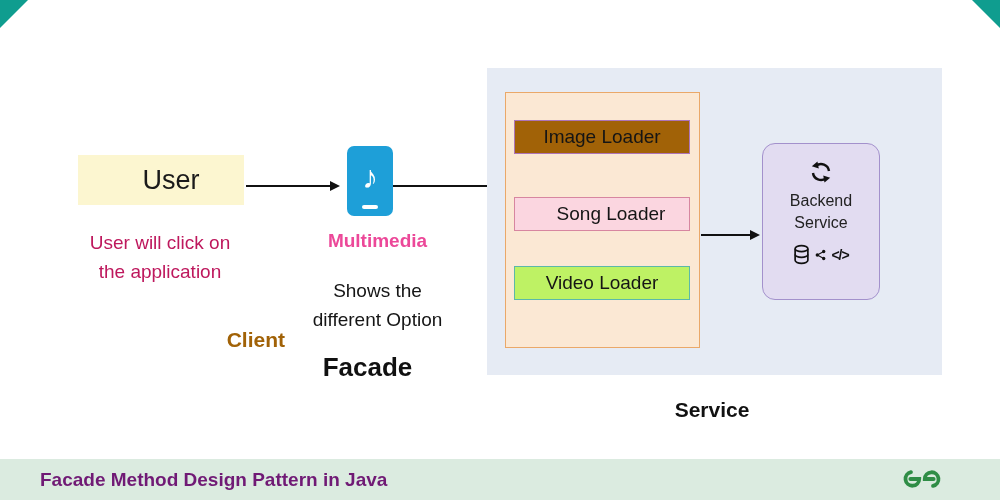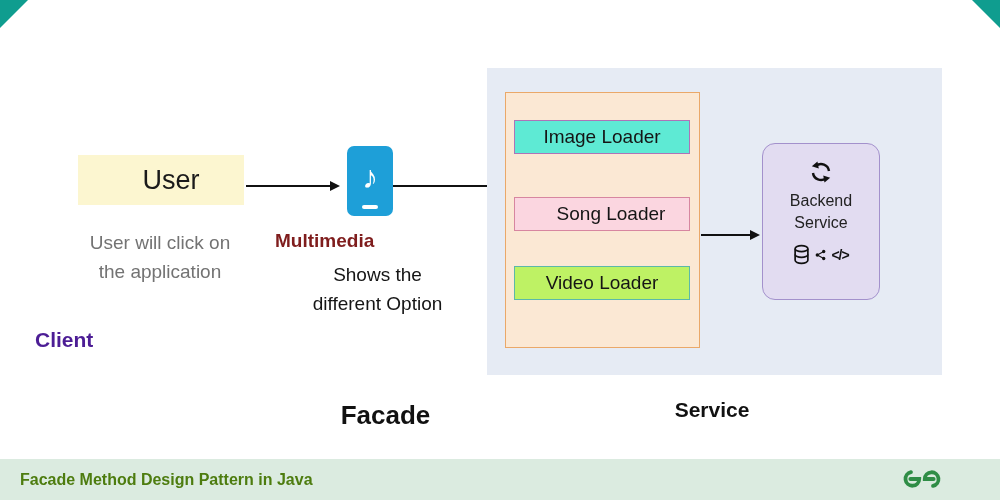--- a/index.html
+++ b/index.html
@@ -20,25 +20,25 @@
 
   
   .user-box {
     position: absolute; left: 78px; top: 155px; width: 166px; height: 50px;
     background: #fcf6d0;
     display: flex; align-items: center; justify-content: center;
     font-size: 27px; color: #1a1a1a; padding-left: 20px;
   }
   .client-desc {
     position: absolute; left: 35px; top: 228px; width: 250px;
-    text-align: center; font-size: 19px; line-height: 29px; color: #737373;
+    text-align: center; font-size: 19px; line-height: 29px; color: #be185d;
   }
   .client-role {
     position: absolute; left: 35px; top: 328px; width: 250px;
-    text-align: left; font-size: 21px; font-weight: bold; color: #4c1d95;
+    text-align: right; font-size: 21px; font-weight: bold; color: #a16207;
   }
 
   
   .arrow-line { position: absolute; background: #111; height: 2px; }
   .arrow-head {
     position: absolute; width: 0; height: 0;
     border-style: solid;
     border-width: 5px 0 5px 10px;
     border-color: transparent transparent transparent #111;
   }
@@ -49,46 +49,46 @@
     background: #1e9fd8; border-radius: 7px;
     display: flex; align-items: center; justify-content: center;
   }
   .facade-icon .note { color: #fff; font-size: 32px; margin-top: -8px; }
   .facade-icon .bar {
     position: absolute; bottom: 7px; left: 50%; transform: translateX(-50%);
     width: 16px; height: 4px; background: #fff; border-radius: 2px;
   }
   .facade-title {
     position: absolute; left: 275px; top: 230px; width: 205px;
-    text-align: left; font-size: 19px; font-weight: bold; color: #7f1d1d;
+    text-align: center; font-size: 19px; font-weight: bold; color: #ec4899;
   }
   .facade-desc {
-    position: absolute; left: 275px; top: 260px; width: 205px;
+    position: absolute; left: 275px; top: 276px; width: 205px;
     text-align: center; font-size: 19px; line-height: 29px; color: #151515;
   }
   .facade-role {
-    position: absolute; left: 283px; top: 352px; width: 205px;
-    text-align: center; font-size: 26px; font-weight: bold; color: #111; margin-top: 48px;
+    position: absolute; left: 265px; top: 352px; width: 205px;
+    text-align: center; font-size: 26px; font-weight: bold; color: #111;
   }
 
   
   .subsystem-panel {
     position: absolute; left: 487px; top: 68px; width: 455px; height: 307px;
     background: #e6ebf4;
   }
   .orange-box {
     position: absolute; left: 505px; top: 92px; width: 195px; height: 256px;
     background: #fbe8d4; border: 1.5px solid #eaa869;
   }
   .loader {
     position: absolute; left: 514px; width: 176px; height: 34px;
     display: flex; align-items: center; justify-content: center;
     font-size: 19px; color: #151515; border: 1.5px solid;
   }
-  .loader.image { top: 120px; background: #5eead4; border-color: #ad74b8; }
+  .loader.image { top: 120px; background: #a16207; border-color: #ad74b8; }
   .loader.song  { top: 197px; background: #fbd6e0; border-color: #d786a0; padding-left: 18px; }
   .loader.video { top: 266px; background: #bef264; border-color: #5cb8a9; }
 
   .backend-box {
     position: absolute; left: 762px; top: 143px; width: 118px; height: 157px;
     background: #e2dcf1; border: 1.5px solid #a391cc; border-radius: 13px;
     display: flex; flex-direction: column; align-items: center;
     padding-top: 16px;
   }
   .backend-name { font-size: 16px; line-height: 22px; text-align: center; color: #222; margin-top: 6px; }
@@ -99,21 +99,21 @@
     position: absolute; left: 597px; top: 398px; width: 230px;
     text-align: center; font-size: 21px; font-weight: bold; color: #111;
   }
 
   
   .footer {
     position: absolute; left: 0; bottom: 0; width: 1000px; height: 41px;
     background: #dbebe0;
     display: flex; align-items: center;
   }
-  .footer-caption { margin-left: 20px; font-size: 16px; font-weight: bold; color: #4d7c0f; }
+  .footer-caption { margin-left: 40px; font-size: 19px; font-weight: bold; color: #701a75; }
   .footer-logo { position: absolute; right: 56px; top: 9px; }
 </style>
 </head>
 <body>
 
 <div class="canvas">
 
   <div class="corner tl"></div>
   <div class="corner tr"></div>
 

